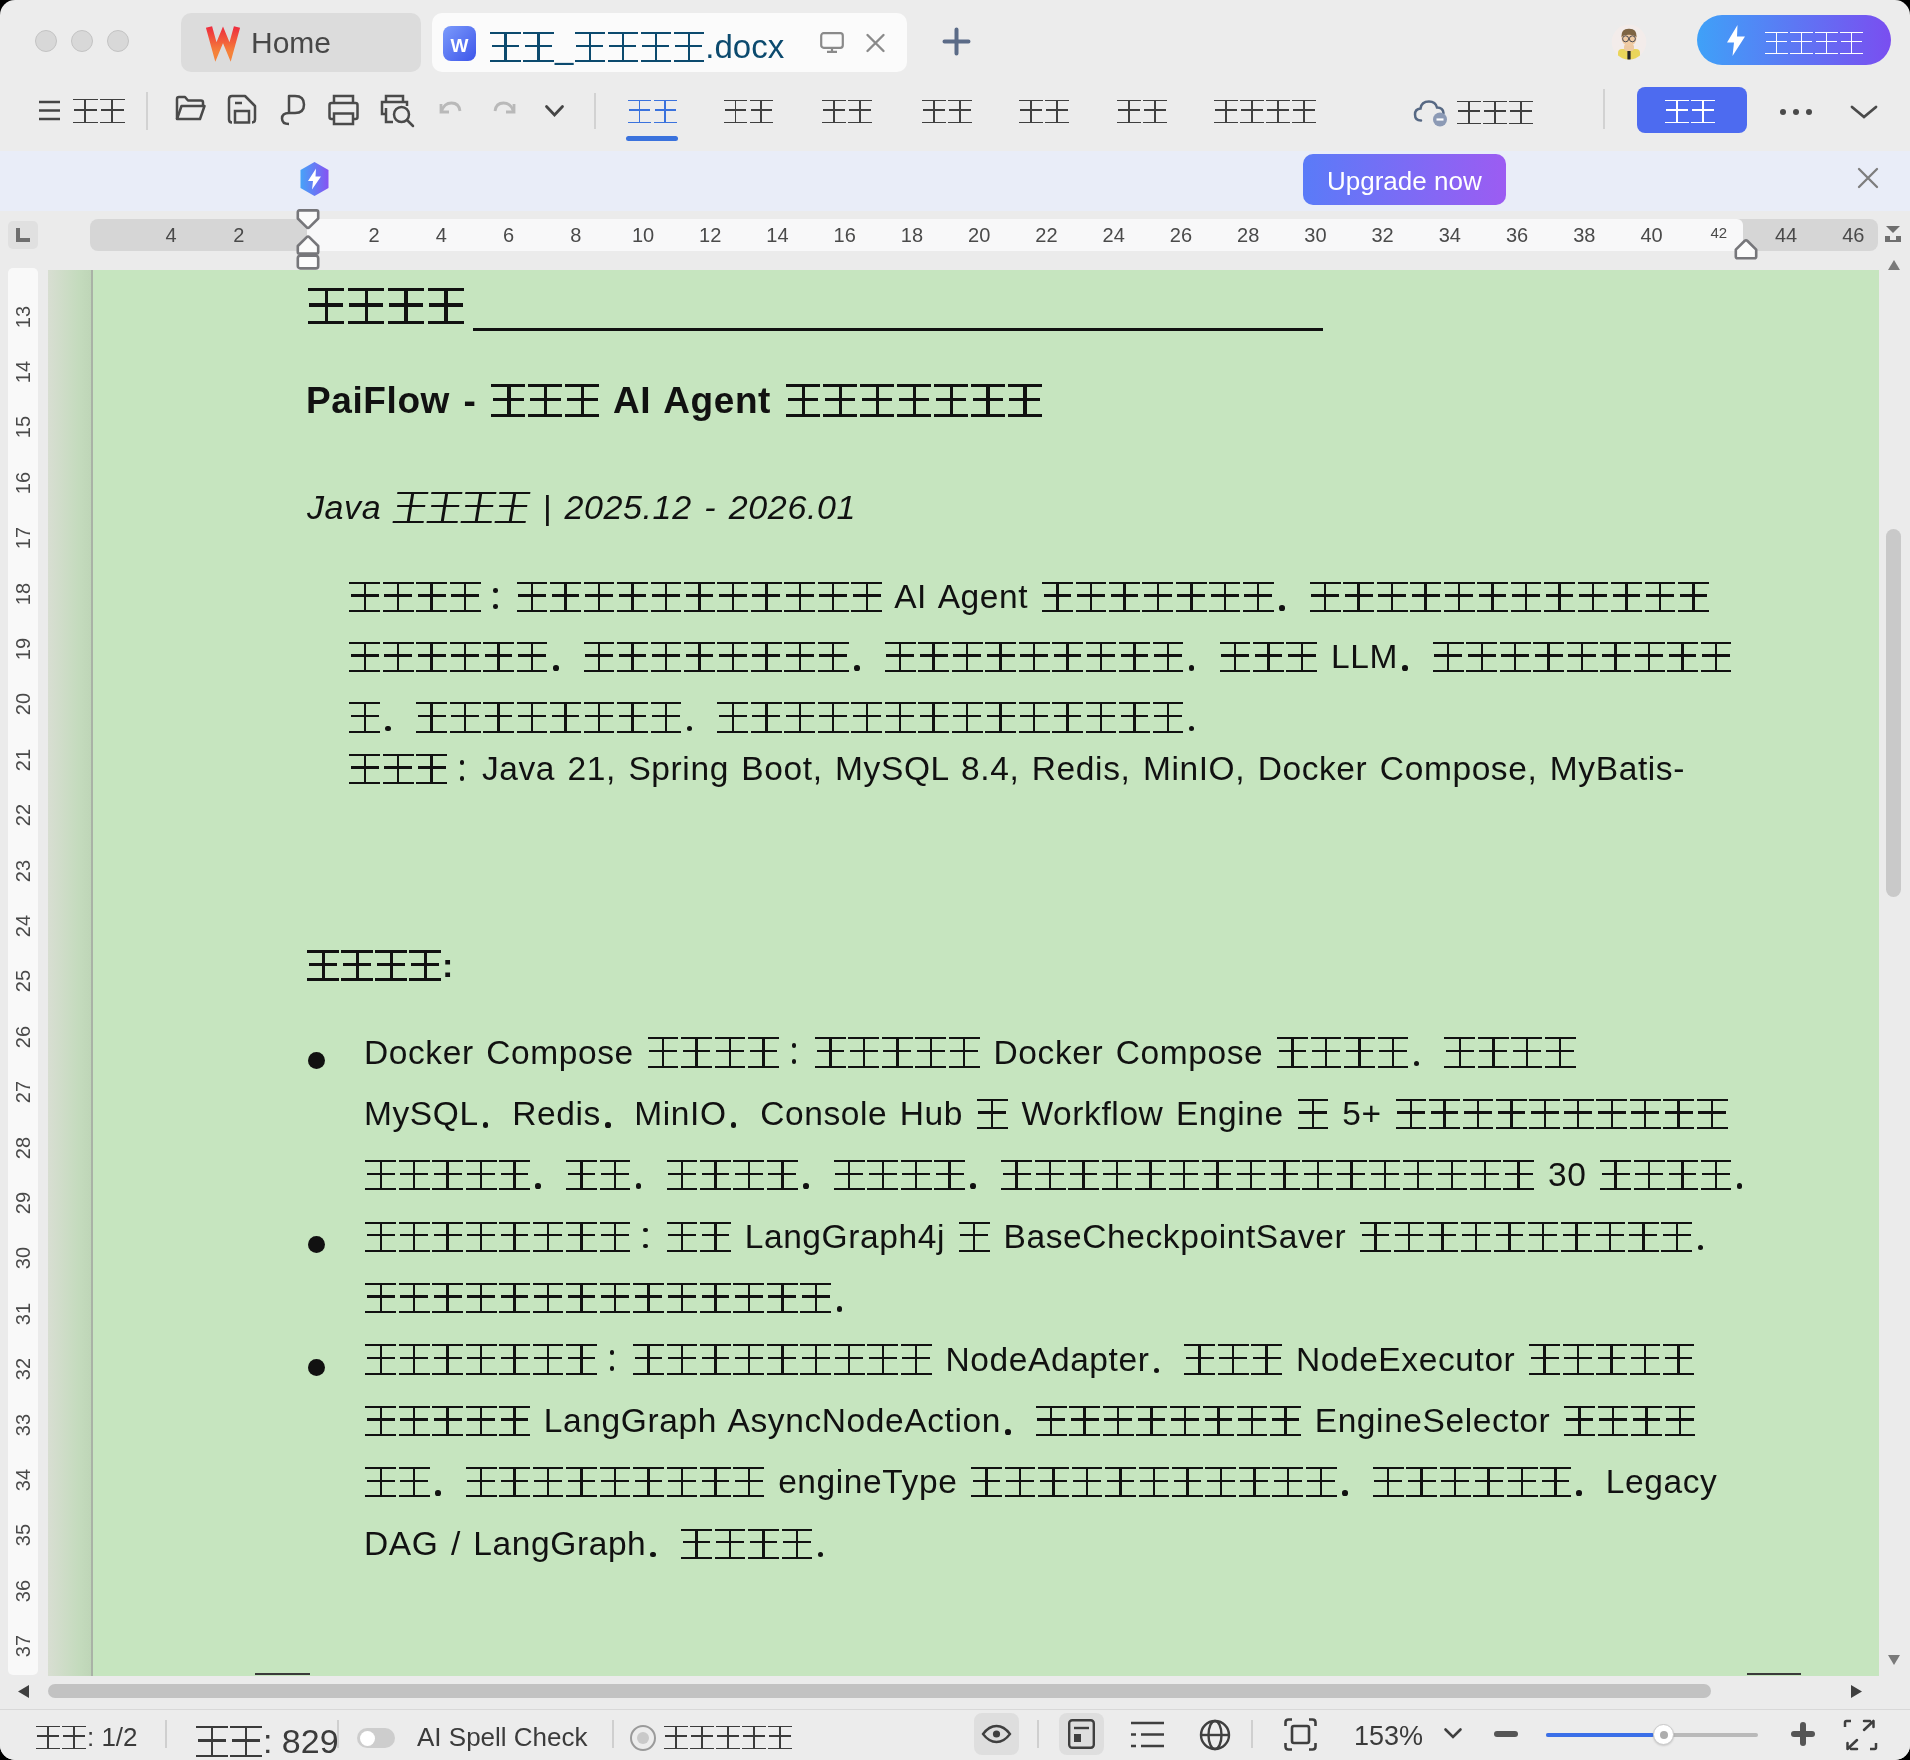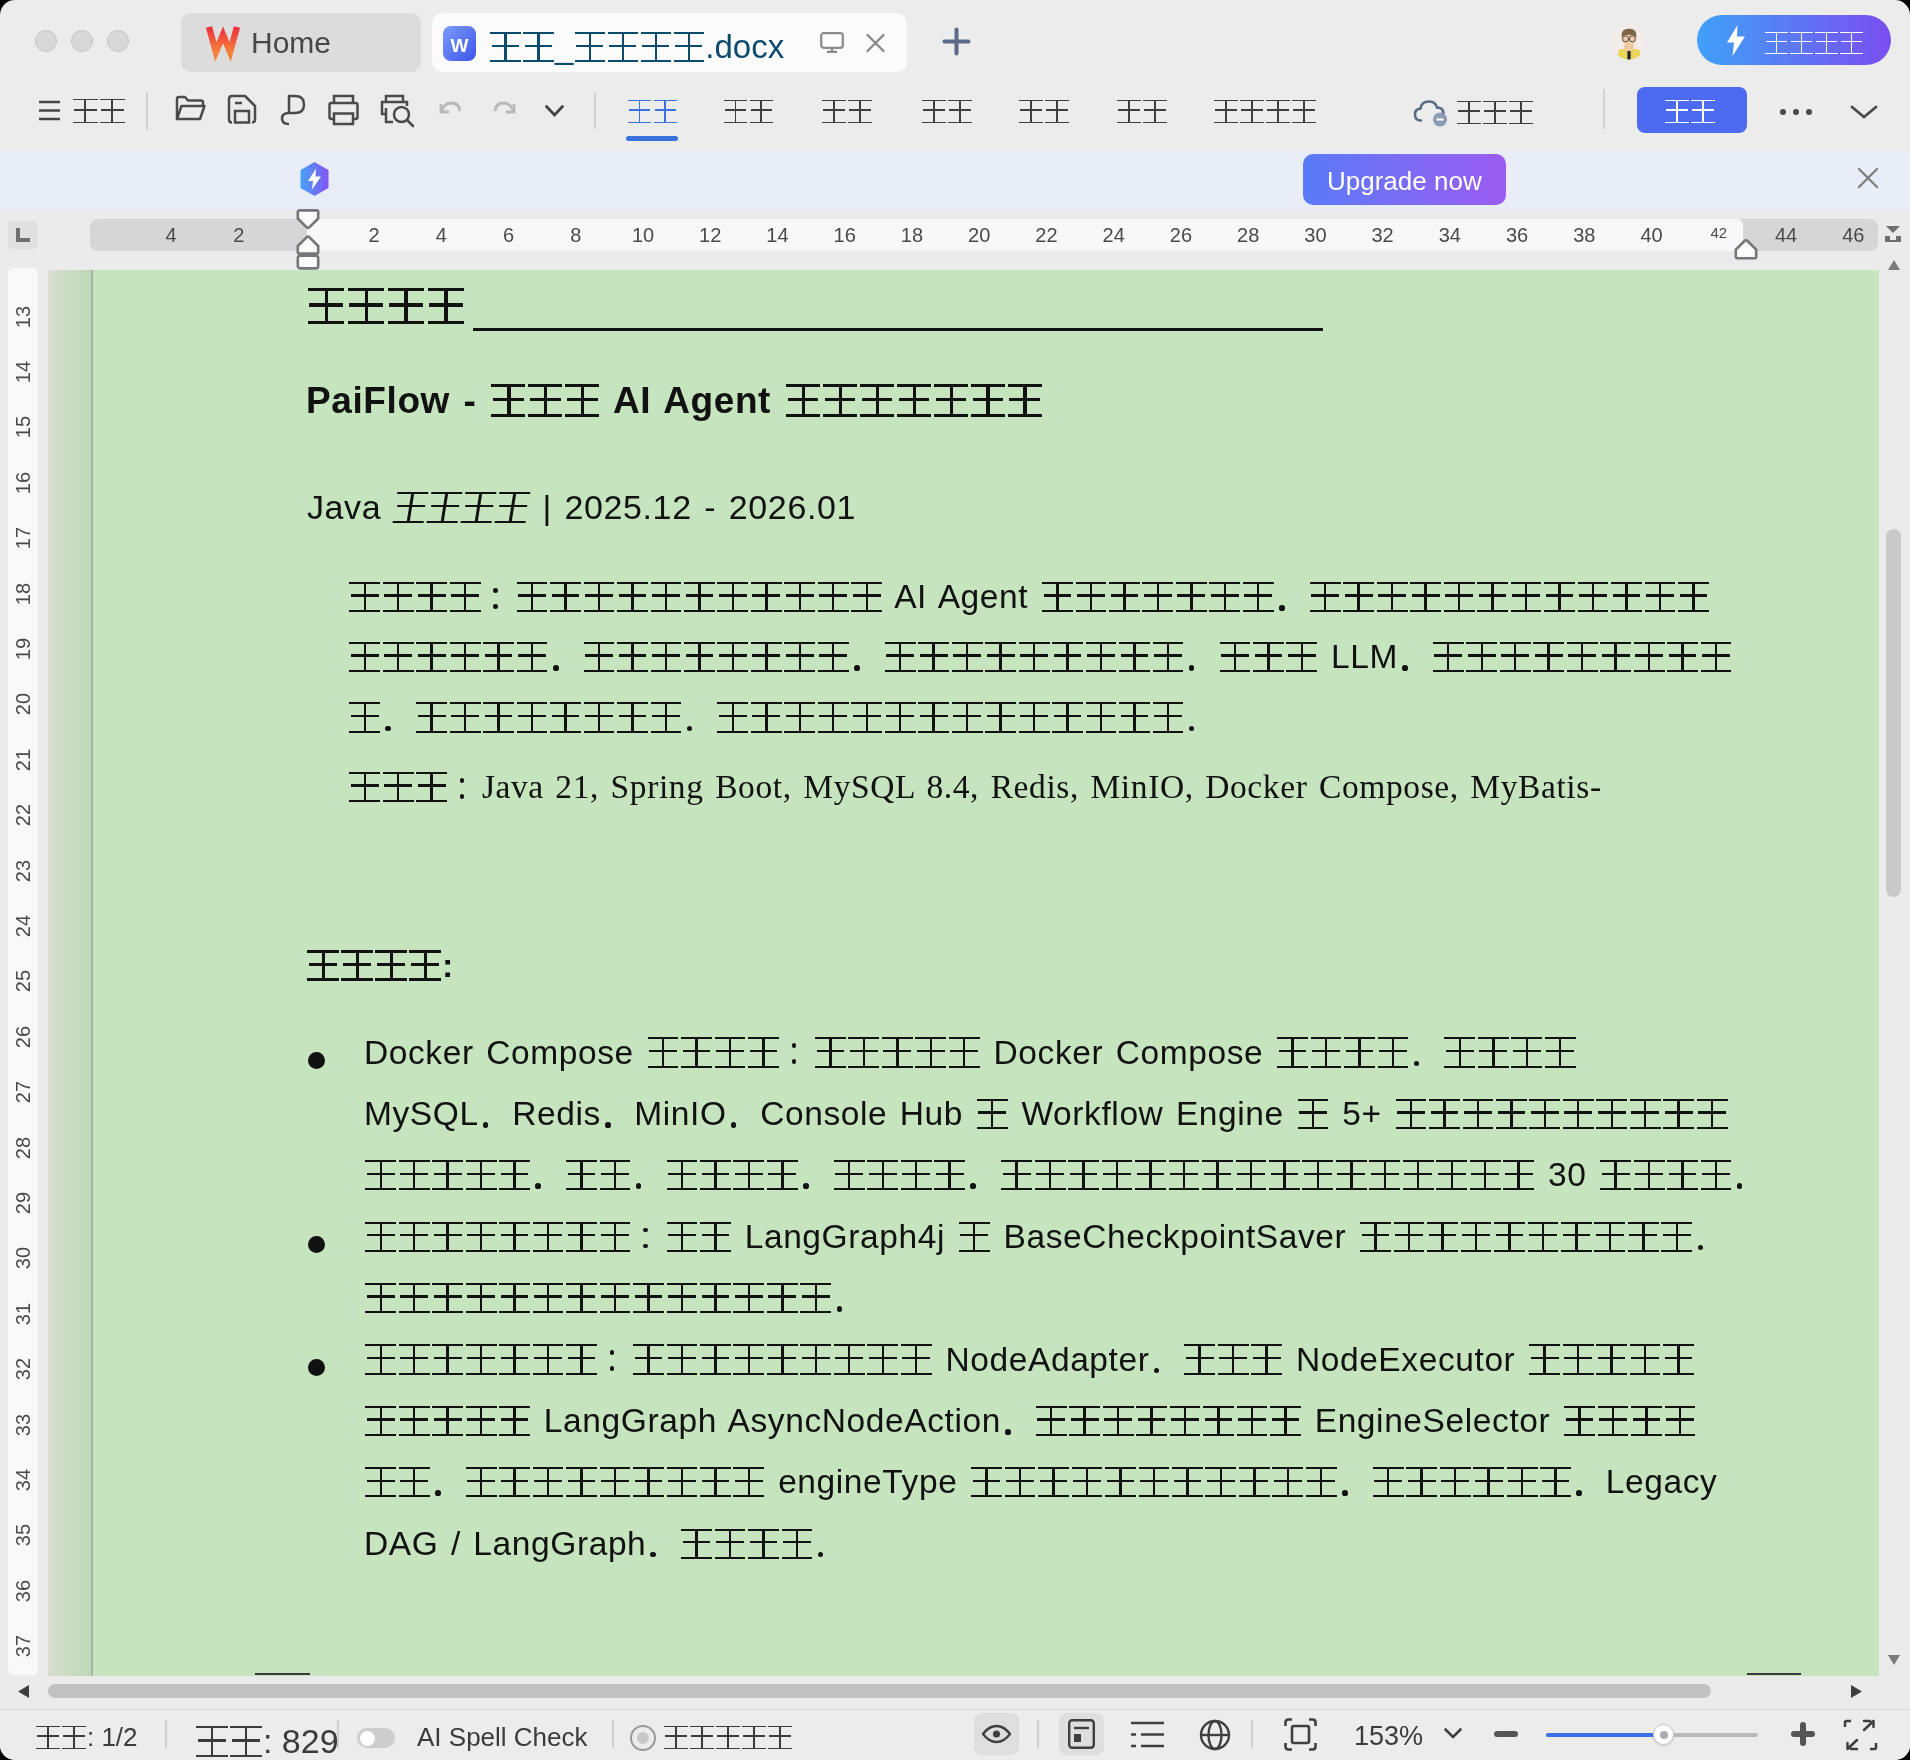--- a/index.html
+++ b/index.html
@@ -239,25 +239,25 @@
 <div class="a" style="left:91px;top:270px;width:1.5px;height:1405.5px;background:#a9b2a6"></div>
 <div class="a" style="left:255px;top:1672.5px;width:55px;height:2.5px;background:#3a3a3a"></div>
 <div class="a" style="left:1747px;top:1673px;width:54px;height:2px;background:#3a3a3a"></div>
 <div class="a" style="left:1885.5px;top:529px;width:15px;height:368px;border-radius:7.5px;background:#c9c9c9"></div>
 <svg class="a" style="left:1888px;top:1655px" width="12" height="10" viewBox="0 0 12 10">
 <path d="M0 0 H12 L6 10 Z" fill="#7a7a7a"></path>
 </svg>
 <div class="ln doc bld" style="left:306px;top:285px;font-size:40px;line-height:40px;font-weight:700;"><i class="z"></i><i class="z"></i><i class="z"></i><i class="z"></i></div>
 <div class="a" style="left:473px;top:328px;width:850px;height:3.4px;background:#111"></div>
 <div class="ln doc bld" style="left:306px;top:381.5px;font-size:37px;line-height:37px;font-weight:700;"><s>PaiFlow - </s><i class="z"></i><i class="z"></i><i class="z"></i><s> AI Agent </s><i class="z"></i><i class="z"></i><i class="z"></i><i class="z"></i><i class="z"></i><i class="z"></i><i class="z"></i></div>
-<div class="ln doc it" style="left:307px;top:490px;font-size:34px;line-height:34px;"><s>Java </s><i class="z"></i><i class="z"></i><i class="z"></i><i class="z"></i><s> | 2025.12 - 2026.01</s></div>
+<div class="ln doc it" style="left:307px;top:490px;font-size:34px;line-height:34px;font-style:italic;"><s>Java </s><i class="z"></i><i class="z"></i><i class="z"></i><i class="z"></i><s> | 2025.12 - 2026.01</s></div>
 <div class="ln doc" style="left:348px;top:580px;font-size:33.5px;line-height:33.5px;"><i class="z"></i><i class="z"></i><i class="z"></i><i class="z"></i><i class="pn cl"></i><i class="z"></i><i class="z"></i><i class="z"></i><i class="z"></i><i class="z"></i><i class="z"></i><i class="z"></i><i class="z"></i><i class="z"></i><i class="z"></i><i class="z"></i><s> AI Agent </s><i class="z"></i><i class="z"></i><i class="z"></i><i class="z"></i><i class="z"></i><i class="z"></i><i class="z"></i><i class="pn"></i><i class="z"></i><i class="z"></i><i class="z"></i><i class="z"></i><i class="z"></i><i class="z"></i><i class="z"></i><i class="z"></i><i class="z"></i><i class="z"></i><i class="z"></i><i class="z"></i></div>
 <div class="ln doc" style="left:348px;top:640px;font-size:33.5px;line-height:33.5px;"><i class="z"></i><i class="z"></i><i class="z"></i><i class="z"></i><i class="z"></i><i class="z"></i><i class="pn"></i><i class="z"></i><i class="z"></i><i class="z"></i><i class="z"></i><i class="z"></i><i class="z"></i><i class="z"></i><i class="z"></i><i class="pn"></i><i class="z"></i><i class="z"></i><i class="z"></i><i class="z"></i><i class="z"></i><i class="z"></i><i class="z"></i><i class="z"></i><i class="z"></i><i class="pn"></i><i class="z"></i><i class="z"></i><i class="z"></i><s> LLM</s><i class="pn"></i><i class="z"></i><i class="z"></i><i class="z"></i><i class="z"></i><i class="z"></i><i class="z"></i><i class="z"></i><i class="z"></i><i class="z"></i></div>
 <div class="ln doc" style="left:348px;top:700.5px;font-size:33.5px;line-height:33.5px;"><i class="z"></i><i class="pn"></i><i class="z"></i><i class="z"></i><i class="z"></i><i class="z"></i><i class="z"></i><i class="z"></i><i class="z"></i><i class="z"></i><i class="pn"></i><i class="z"></i><i class="z"></i><i class="z"></i><i class="z"></i><i class="z"></i><i class="z"></i><i class="z"></i><i class="z"></i><i class="z"></i><i class="z"></i><i class="z"></i><i class="z"></i><i class="z"></i><i class="z"></i><i class="pn"></i></div>
-<div class="ln doc" style="left:348px;top:770px;font-size:33.5px;line-height:33.5px;font-family:Liberation Serif, serif;"><i class="z"></i><i class="z"></i><i class="z"></i><i class="pn cl"></i><s>Java 21, Spring Boot, MySQL 8.4, Redis, MinIO, Docker Compose, MyBatis-</s></div>
+<div class="ln doc" style="left:348px;top:752px;font-size:33.5px;line-height:33.5px;"><i class="z"></i><i class="z"></i><i class="z"></i><i class="pn cl"></i><s>Java 21, Spring Boot, MySQL 8.4, Redis, MinIO, Docker Compose, MyBatis-</s></div>
 <div class="ln doc bld" style="left:306px;top:947.6px;font-size:34px;line-height:34px;font-weight:700;"><i class="z"></i><i class="z"></i><i class="z"></i><i class="z"></i><s>:</s></div>
 <div class="ln doc" style="left:364px;top:1035.5px;font-size:33.5px;line-height:33.5px;"><s>Docker Compose </s><i class="z"></i><i class="z"></i><i class="z"></i><i class="z"></i><i class="pn cl"></i><i class="z"></i><i class="z"></i><i class="z"></i><i class="z"></i><i class="z"></i><s> Docker Compose </s><i class="z"></i><i class="z"></i><i class="z"></i><i class="z"></i><i class="pn"></i><i class="z"></i><i class="z"></i><i class="z"></i><i class="z"></i></div>
 <div class="ln doc" style="left:364px;top:1096.9px;font-size:33.5px;line-height:33.5px;"><s>MySQL</s><i class="pn"></i><s>Redis</s><i class="pn"></i><s>MinIO</s><i class="pn"></i><s>Console Hub </s><i class="z"></i><s> Workflow Engine </s><i class="z"></i><s> 5+ </s><i class="z"></i><i class="z"></i><i class="z"></i><i class="z"></i><i class="z"></i><i class="z"></i><i class="z"></i><i class="z"></i><i class="z"></i><i class="z"></i></div>
 <div class="ln doc" style="left:364px;top:1158.3px;font-size:33.5px;line-height:33.5px;"><i class="z"></i><i class="z"></i><i class="z"></i><i class="z"></i><i class="z"></i><i class="pn"></i><i class="z"></i><i class="z"></i><i class="pn"></i><i class="z"></i><i class="z"></i><i class="z"></i><i class="z"></i><i class="pn"></i><i class="z"></i><i class="z"></i><i class="z"></i><i class="z"></i><i class="pn"></i><i class="z"></i><i class="z"></i><i class="z"></i><i class="z"></i><i class="z"></i><i class="z"></i><i class="z"></i><i class="z"></i><i class="z"></i><i class="z"></i><i class="z"></i><i class="z"></i><i class="z"></i><i class="z"></i><i class="z"></i><i class="z"></i><s> 30 </s><i class="z"></i><i class="z"></i><i class="z"></i><i class="z"></i><i class="pn"></i></div>
 <div class="ln doc" style="left:364px;top:1219.7px;font-size:33.5px;line-height:33.5px;"><i class="z"></i><i class="z"></i><i class="z"></i><i class="z"></i><i class="z"></i><i class="z"></i><i class="z"></i><i class="z"></i><i class="pn cl"></i><i class="z"></i><i class="z"></i><s> LangGraph4j </s><i class="z"></i><s> BaseCheckpointSaver </s><i class="z"></i><i class="z"></i><i class="z"></i><i class="z"></i><i class="z"></i><i class="z"></i><i class="z"></i><i class="z"></i><i class="z"></i><i class="z"></i><i class="pn"></i></div>
 <div class="ln doc" style="left:364px;top:1281.1px;font-size:33.5px;line-height:33.5px;"><i class="z"></i><i class="z"></i><i class="z"></i><i class="z"></i><i class="z"></i><i class="z"></i><i class="z"></i><i class="z"></i><i class="z"></i><i class="z"></i><i class="z"></i><i class="z"></i><i class="z"></i><i class="z"></i><i class="pn"></i></div>
 <div class="ln doc" style="left:364px;top:1342.5px;font-size:33.5px;line-height:33.5px;"><i class="z"></i><i class="z"></i><i class="z"></i><i class="z"></i><i class="z"></i><i class="z"></i><i class="z"></i><i class="pn cl"></i><i class="z"></i><i class="z"></i><i class="z"></i><i class="z"></i><i class="z"></i><i class="z"></i><i class="z"></i><i class="z"></i><i class="z"></i><s> NodeAdapter</s><i class="pn"></i><i class="z"></i><i class="z"></i><i class="z"></i><s> NodeExecutor </s><i class="z"></i><i class="z"></i><i class="z"></i><i class="z"></i><i class="z"></i></div>
 <div class="ln doc" style="left:364px;top:1403.9px;font-size:33.5px;line-height:33.5px;"><i class="z"></i><i class="z"></i><i class="z"></i><i class="z"></i><i class="z"></i><s> LangGraph AsyncNodeAction</s><i class="pn"></i><i class="z"></i><i class="z"></i><i class="z"></i><i class="z"></i><i class="z"></i><i class="z"></i><i class="z"></i><i class="z"></i><s> EngineSelector </s><i class="z"></i><i class="z"></i><i class="z"></i><i class="z"></i></div>
 <div class="ln doc" style="left:364px;top:1465.3px;font-size:33.5px;line-height:33.5px;"><i class="z"></i><i class="z"></i><i class="pn"></i><i class="z"></i><i class="z"></i><i class="z"></i><i class="z"></i><i class="z"></i><i class="z"></i><i class="z"></i><i class="z"></i><i class="z"></i><s> engineType </s><i class="z"></i><i class="z"></i><i class="z"></i><i class="z"></i><i class="z"></i><i class="z"></i><i class="z"></i><i class="z"></i><i class="z"></i><i class="z"></i><i class="z"></i><i class="pn"></i><i class="z"></i><i class="z"></i><i class="z"></i><i class="z"></i><i class="z"></i><i class="z"></i><i class="pn"></i><s>Legacy</s></div>
 <div class="ln doc" style="left:364px;top:1526.7px;font-size:33.5px;line-height:33.5px;"><s>DAG / LangGraph</s><i class="pn"></i><i class="z"></i><i class="z"></i><i class="z"></i><i class="z"></i><i class="pn"></i></div>

